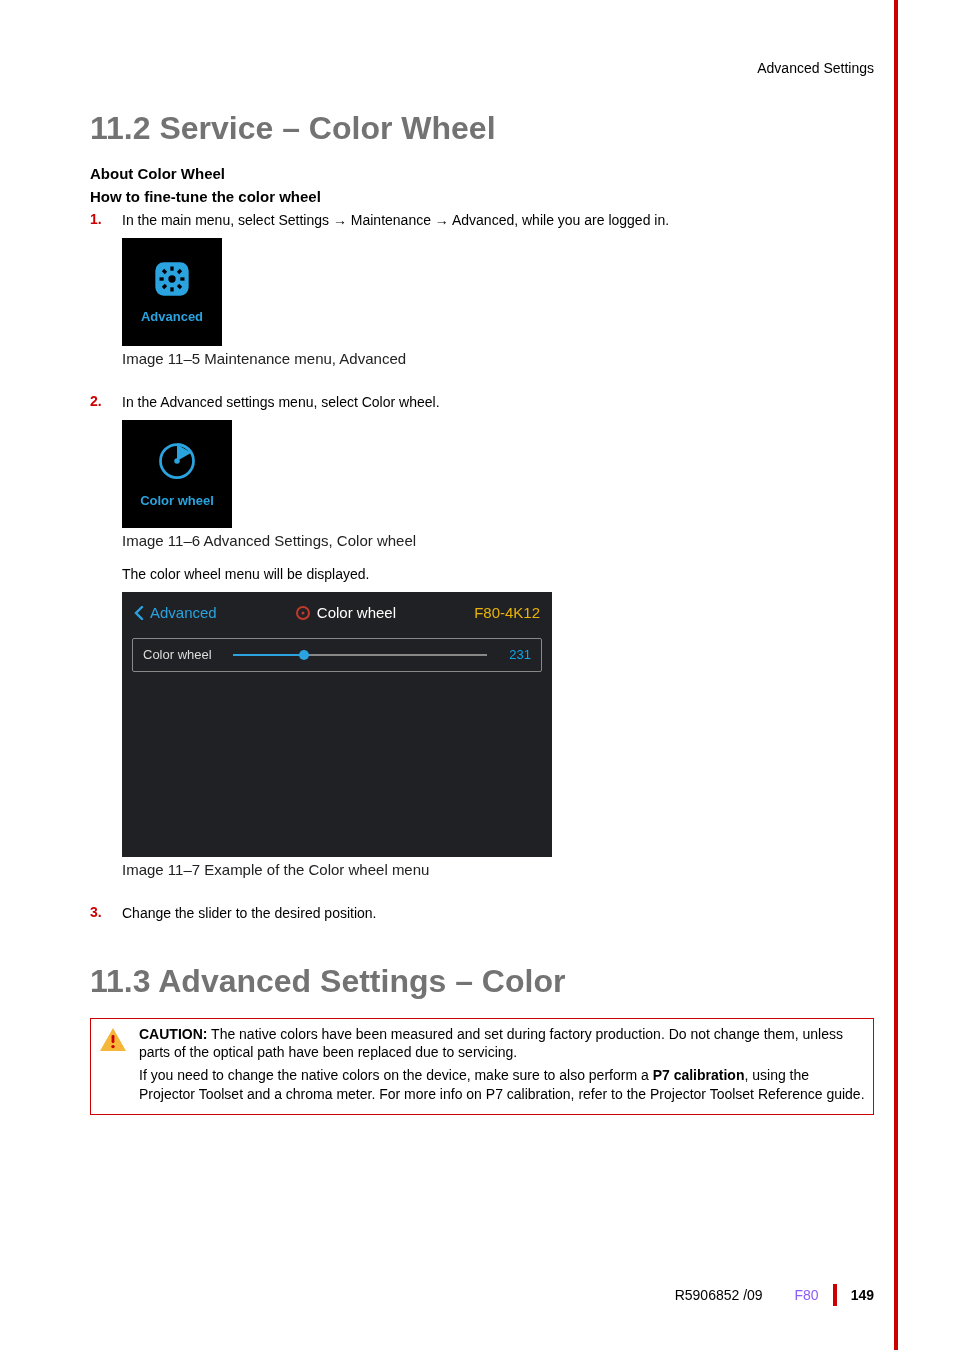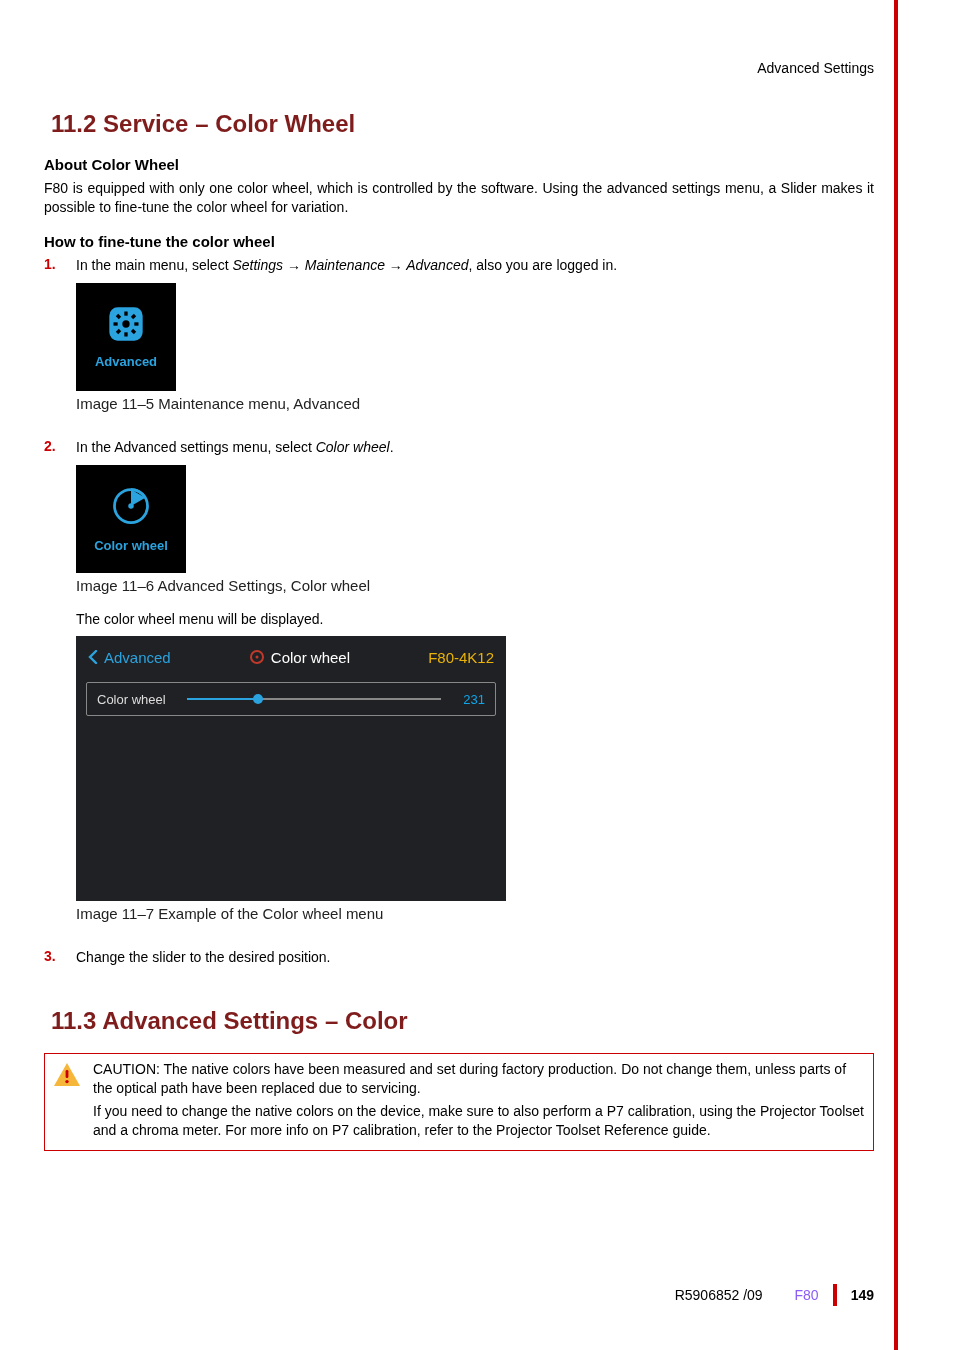--- a/index.html
+++ b/index.html
@@ -6,43 +6,42 @@
   body {
     font-family: Arial, Helvetica, sans-serif;
     font-size: 14px;
     color: #000;
     background: #fff;
     width: 954px;
     height: 1350px;
     position: relative;
   }
   .page {
-    padding: 60px 80px 40px 44px;
+    padding: 60px 80px 40px 90px;
     position: relative;
     height: 100%;
   }
   .right-rule {
     position: absolute;
     right: 56px;
     top: 0;
     bottom: 0;
     width: 4px;
     background: #c00;
   }
   .breadcrumb {
     text-align: right;
     font-size: 14px;
     margin-bottom: 34px;
   }
   h1.section {
-    color: #7f1d1d;
-    font-size: 24px;
+    color: #737373;
+    font-size: 32px;
     font-weight: bold;
     margin-bottom: 18px;
-    margin-left: 7px;
   }
   h2.sub {
     font-size: 15px;
     font-weight: bold;
     margin-bottom: 6px;
   }
   p.body {
     text-align: justify;
     line-height: 1.35;
     margin-bottom: 16px;
@@ -57,22 +56,22 @@
     gap: 14px;
     margin-bottom: 10px;
   }
   .step-num {
     color: #c00;
     font-weight: bold;
     min-width: 18px;
   }
   .step-content { flex: 1; }
   .step-text { margin-bottom: 8px; line-height: 1.35; }
-  .italic { font-style: italic; }
-  .bold { font-weight: normal; text-align: center; }
+  .italic { }
+  .bold { font-weight: bold; text-align: center; }
 
   .tile {
     background: #000;
     width: 100px;
     height: 108px;
     display: flex;
     flex-direction: column;
     align-items: center;
     justify-content: center;
     gap: 10px;
@@ -190,31 +189,30 @@
 
 <div class="right-rule"></div>
 
 <div class="page">
 
   <div class="breadcrumb">Advanced Settings</div>
 
   <h1 class="section">11.2 Service – Color Wheel</h1>
 
   <h2 class="sub">About Color Wheel</h2>
-  <p class="body">F80 is equipped with only one color wheel, which is controlled by the software. Using the advanced settings menu, a Slider makes it possible to fine-tune the color wheel for variation.</p>
 
   <h2 class="sub">How to fine-tune the color wheel</h2>
 
   <ol class="steps">
 
     <li>
       <div class="step-num">1.</div>
       <div class="step-content">
         <div class="step-text">
-          <span>In the main menu, select </span><span class="italic">Settings → Maintenance → Advanced</span><span>, also you are logged in.</span>
+          <span>In the main menu, select </span><span class="italic">Settings → Maintenance → Advanced</span><span>, while you are logged in.</span>
         </div>
 
         <div class="tile">
           <svg width="40" height="40" viewBox="0 0 24 24" fill="none" stroke="#2aa3df" stroke-width="2">
             <rect x="3" y="3" width="18" height="18" rx="4" fill="#2aa3df"></rect>
             <circle cx="12" cy="12" r="3.2" fill="#000"></circle>
             <g stroke="#000" stroke-width="2">
               <line x1="12" y1="4.5" x2="12" y2="7"></line>
               <line x1="12" y1="17" x2="12" y2="19.5"></line>
               <line x1="4.5" y1="12" x2="7" y2="12"></line>

